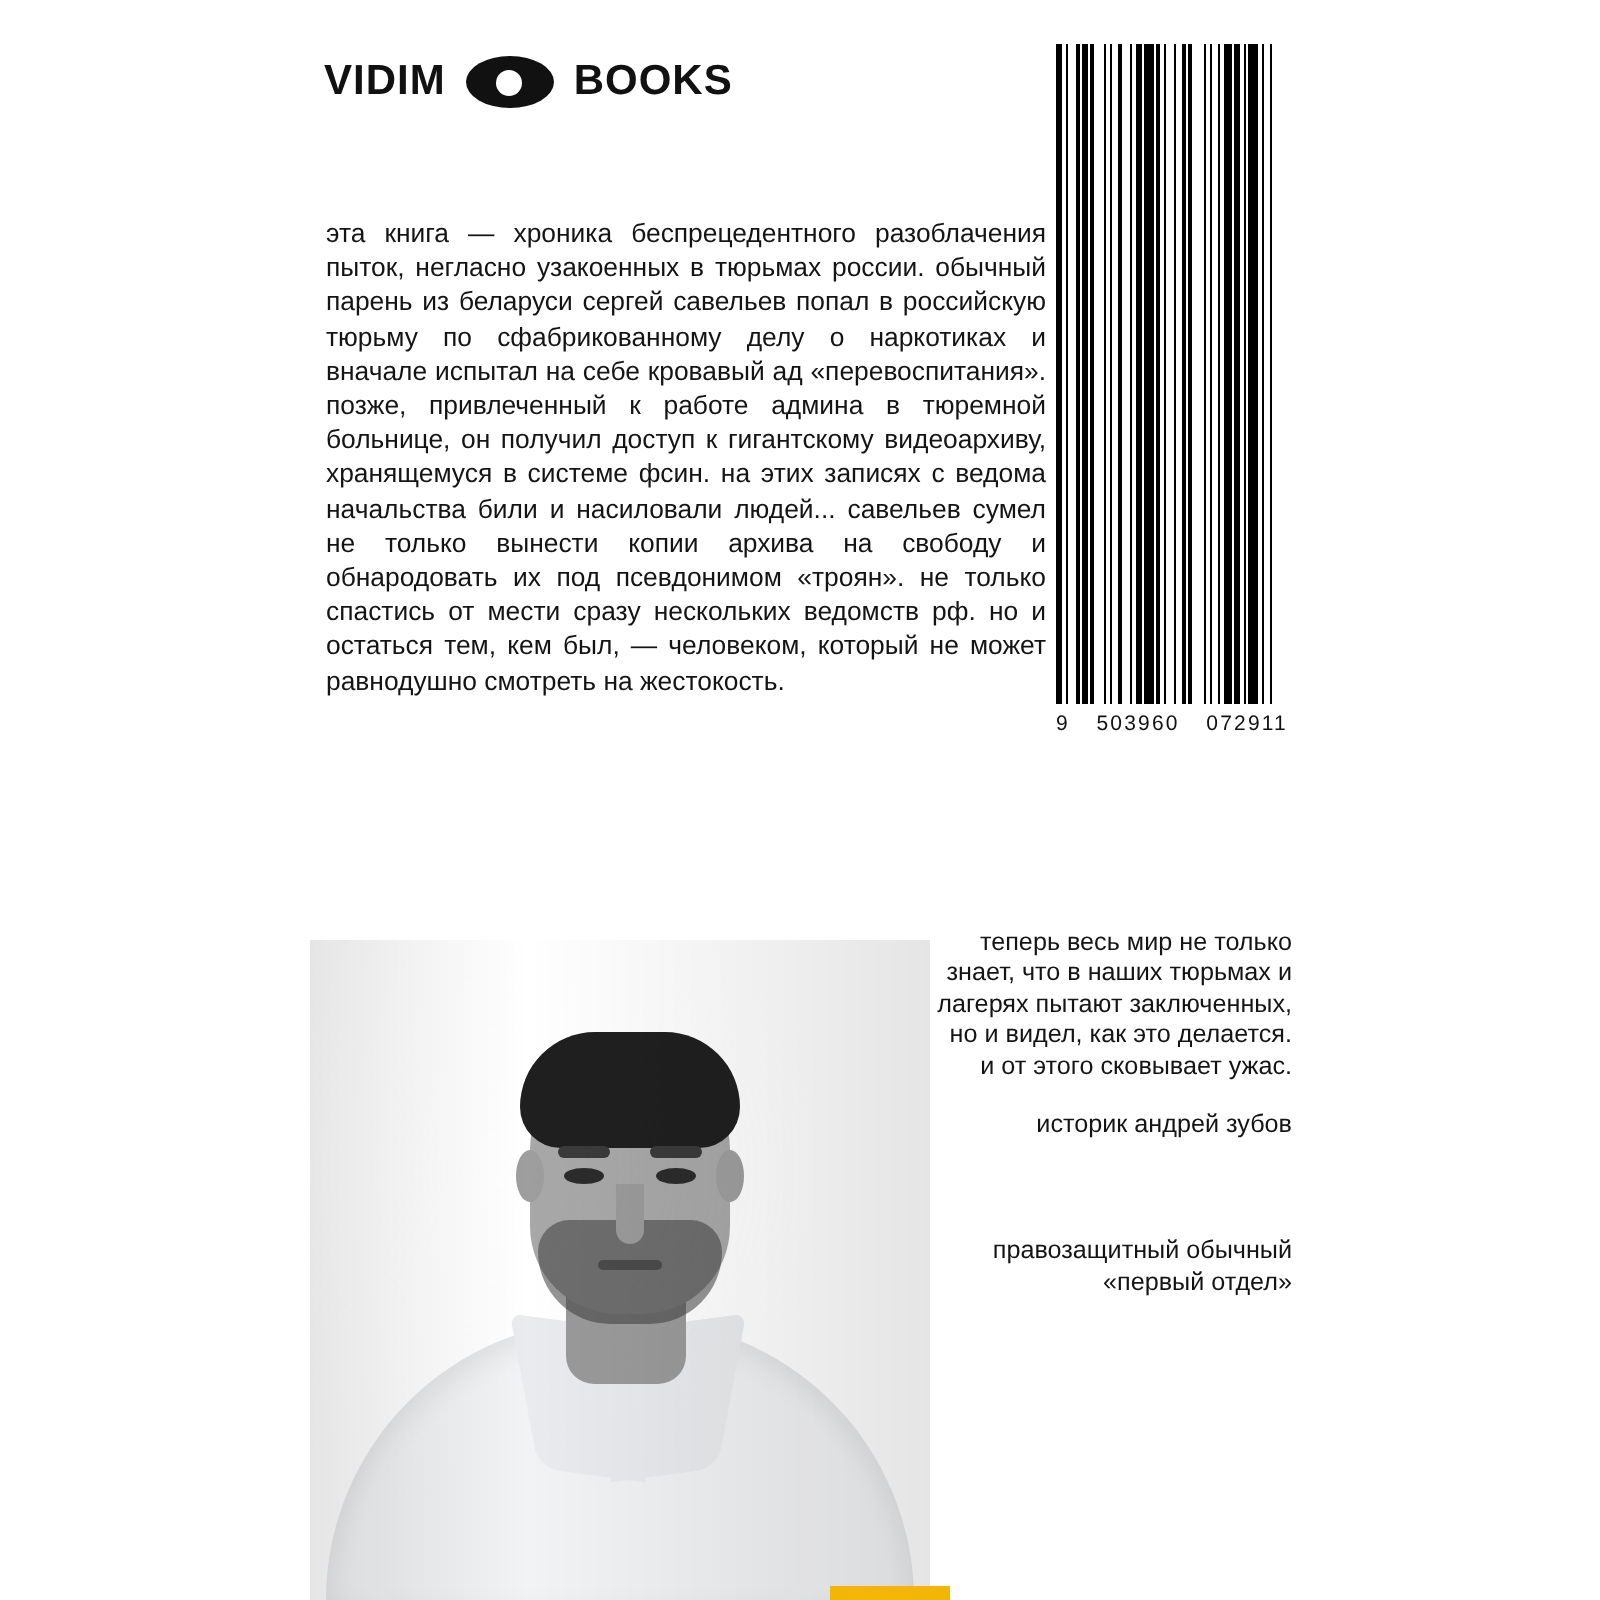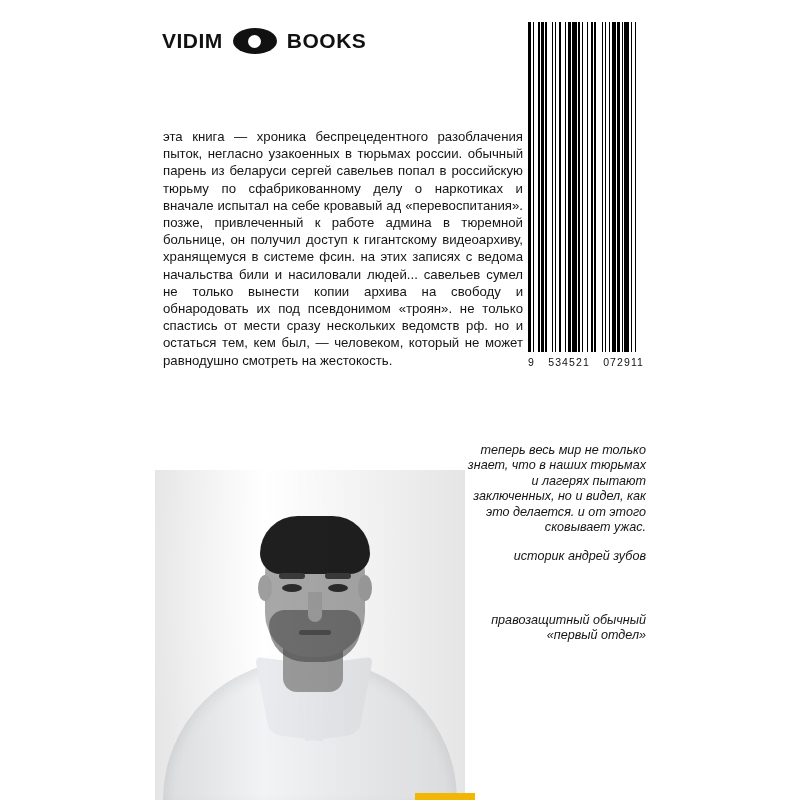--- a/index.html
+++ b/index.html
@@ -45,21 +45,21 @@
     width: 13px;
     height: 13px;
     border-radius: 50%;
     background: #ffffff;
   }
 
   
   .blurb {
     position: absolute;
     left: 163px;
-    top: 128px;
+    top: 108px;
     width: 360px;
     font-size: 13.2px;
     line-height: 17.2px;
     color: #141414;
     text-align: justify;
   }
   .blurb p {
     margin: 0;
   }
 
@@ -224,24 +224,23 @@
     background:
       radial-gradient(circle at 30% 35%, rgba(255,255,255,0.18), rgba(255,255,255,0) 55%),
       linear-gradient(90deg, rgba(0,0,0,0.10), rgba(0,0,0,0) 35%, rgba(0,0,0,0.10));
     mix-blend-mode: multiply;
   }
 
   
   .quotes {
     position: absolute;
     left: 466px;
-    top: 443px;
+    top: 464px;
     width: 180px;
     text-align: right;
-    font-style: italic;
   }
   .quote-block {
     font-size: 12.6px;
     line-height: 15.4px;
     color: #141414;
   }
   .quote-attr {
     margin-top: 14px;
     font-size: 12.6px;
     line-height: 15.4px;
@@ -322,21 +321,21 @@
       <div class="space" style="width: 1px;"></div>
       <div class="bar" style="width: 5px;"></div>
       <div class="space" style="width: 2px;"></div>
       <div class="bar" style="width: 1px;"></div>
       <div class="space" style="width: 3px;"></div>
       <div class="bar" style="width: 1px;"></div>
       <div class="space" style="width: 2px;"></div>
     </div>
   <div class="barcode-digits">
     <span>9</span>
-    <span>534521</span>
+    <span>503960</span>
     <span>072911</span>
   </div>
 </div>
 
 <div class="portrait">
   <div class="bg"></div>
   <div class="shirt"></div>
   <div class="collar-l"></div>
   <div class="collar-r"></div>
   <div class="neck"></div>

